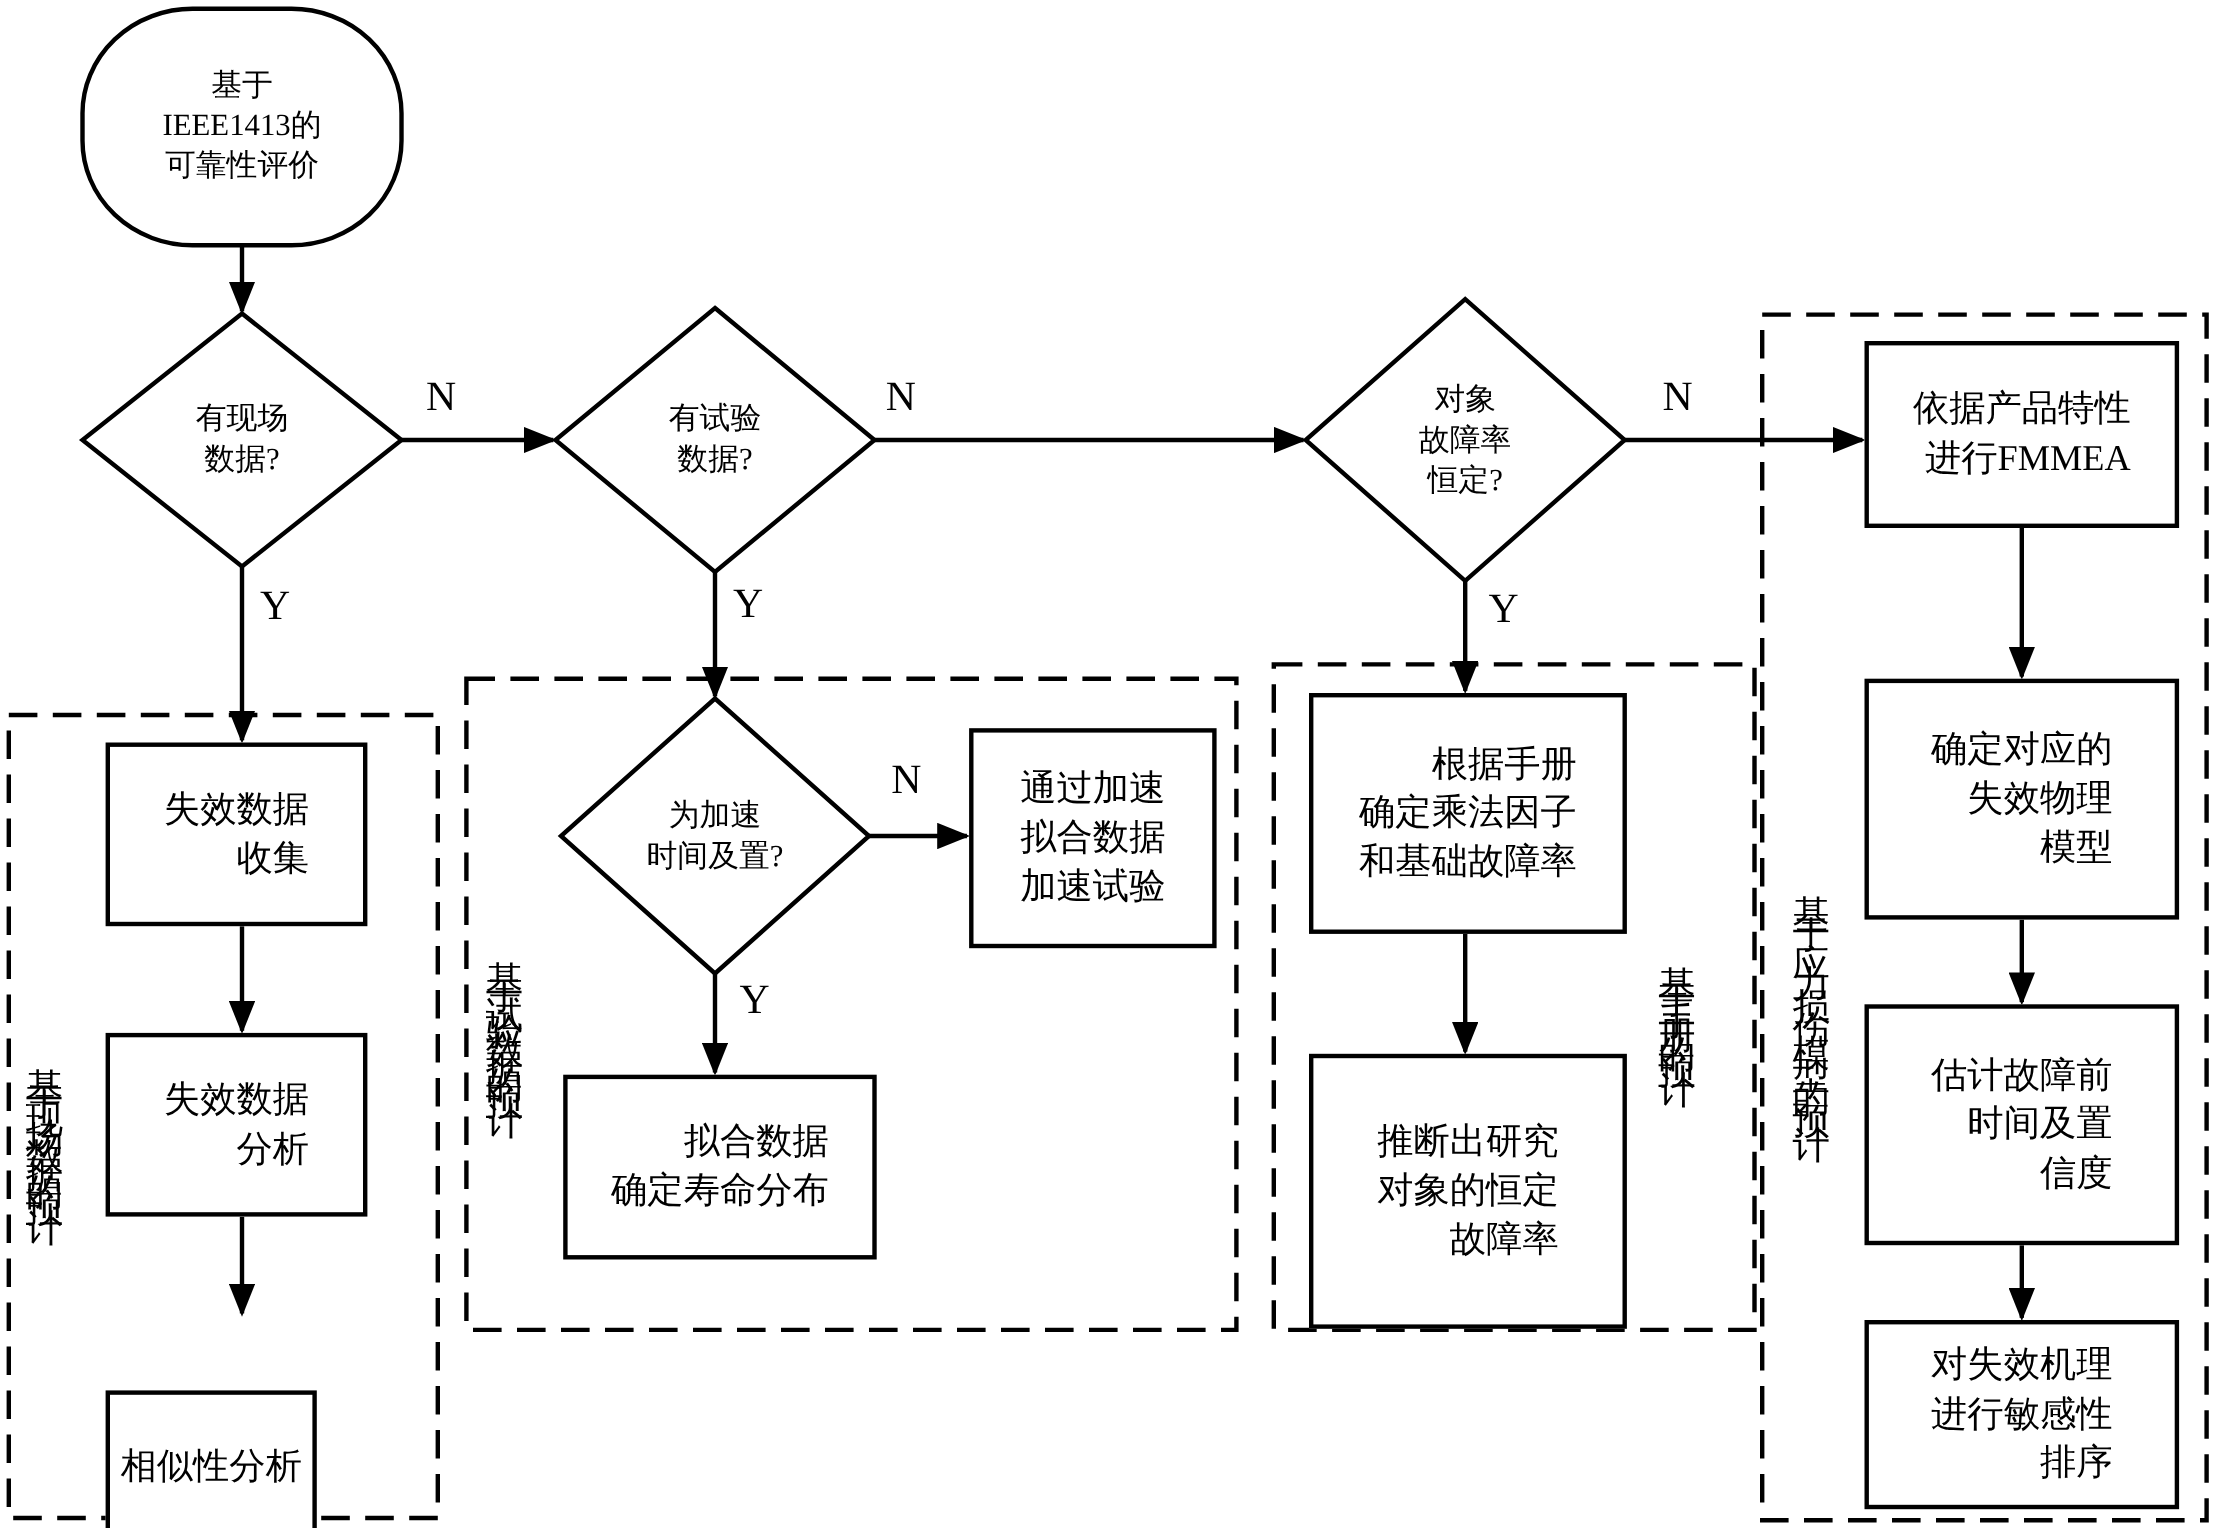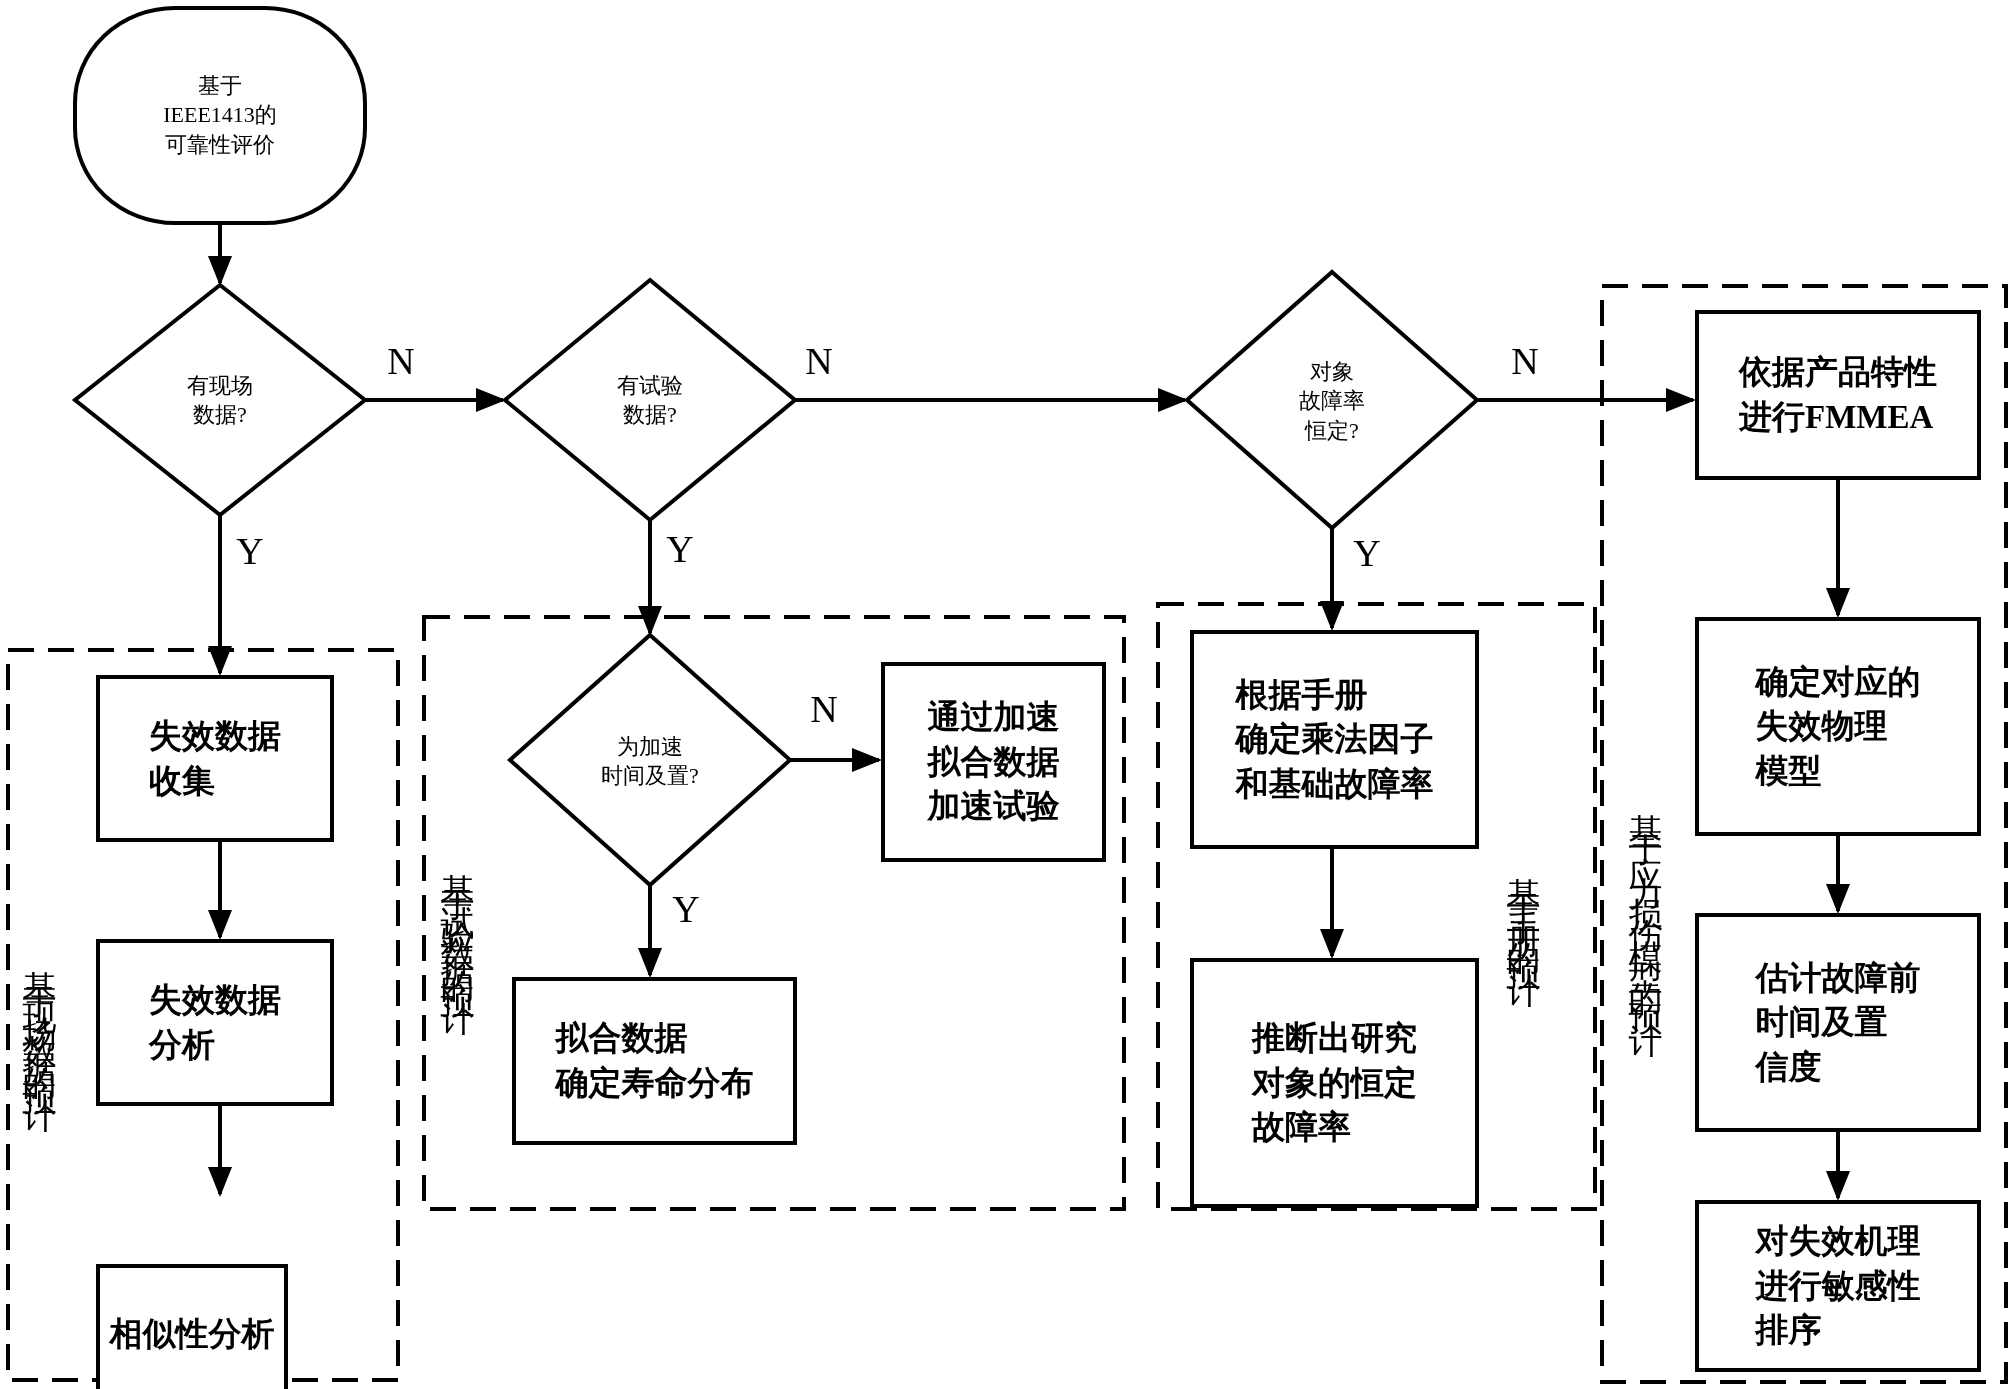--- a/index.html
+++ b/index.html
@@ -12,28 +12,28 @@
     color:#000;
     overflow:hidden;
   }
   .canvas svg{position:absolute;left:0;top:0;}
   .box{
     position:absolute;
     box-sizing:border-box;
     border:4px solid #000;
     background:#fff;
     display:flex;align-items:center;justify-content:center;
-    text-align:left;white-space:pre-line;
-    font-size:33px;line-height:1.35;font-weight:bold;
+    text-align:right;white-space:pre-line;
+    font-size:33px;line-height:1.35;
   }
   .txt{
     position:absolute;
     display:flex;align-items:center;justify-content:center;
     text-align:center;white-space:pre-line;
-    font-size:22px;line-height:1.32;
+    font-size:28px;line-height:1.32;
   }
   .elabel{
     position:absolute;width:52px;height:46px;
     display:flex;align-items:center;justify-content:center;
     font-size:38px;
   }
   .vtxt{
     position:absolute;
     writing-mode:vertical-rl;text-orientation:upright;
     width:44px;text-align:center;

